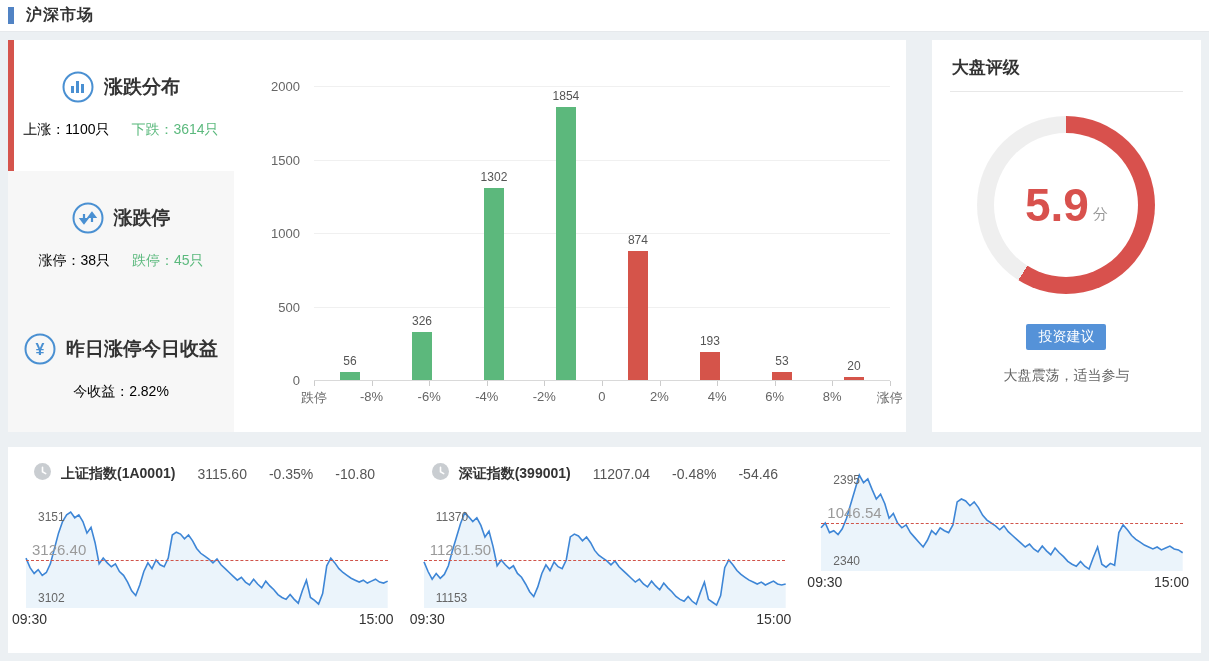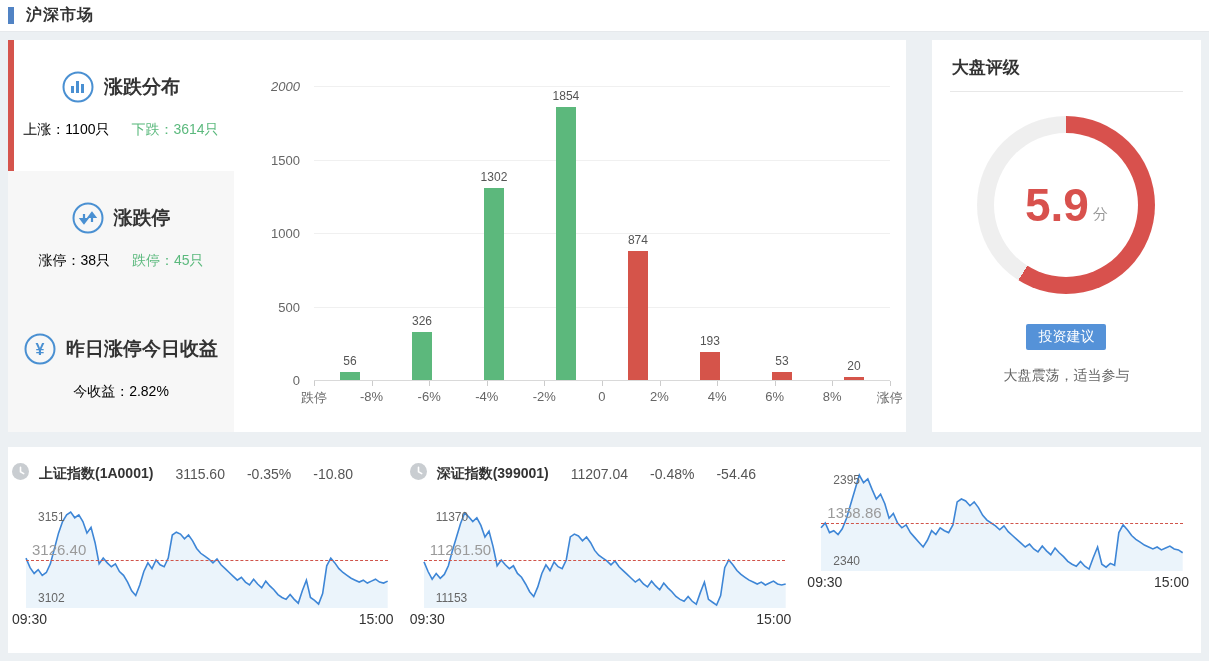--- a/index.html
+++ b/index.html
@@ -54,21 +54,21 @@
   .score { font-size:46px; font-weight:bold; color:#d8514d; }
   .score-unit { font-size:15px; color:#999; margin-left:4px; margin-top:18px; }
   .advice-btn { display:block; margin:30px auto 0 auto; background:#5592d8; color:#fff; border:none; font-size:14px;
     padding:4px 12px; border-radius:2px; cursor:pointer; font-family:inherit; }
   .advice-text { text-align:center; font-size:14px; color:#666; margin-top:17px; }
 
   
   .bottom-row { display:flex; margin-top:15px; }
   .index-card { background:#fff; flex:1; height:206px; }
   .index-card + .index-card { }
-  .idx-header { display:flex; align-items:center; padding:16px 18px 0 4px; }
+  .idx-header { display:flex; align-items:center; padding:16px 18px 0 26px; }
   .idx-name { font-size:14px; font-weight:bold; color:#333; margin-left:10px; }
   .idx-val { font-size:14px; color:#555; margin-left:22px; }
   .idx-chart { position:relative; height:96px; margin:28px 18px 0 18px; }
   .idx-chart svg { position:absolute; left:0; top:0; width:100%; height:100%; overflow:visible; }
   .lbl { position:absolute; font-size:12px; color:#666; z-index:2; }
   .lbl.max { top:-2px; left:12px; }
   .lbl.min { bottom:3px; left:12px; }
   .lbl.close { top:calc(50% - 19px); left:6px; font-size:15px; color:#9a9a9a; }
   .closeline { position:absolute; left:0; right:0; top:50%; border-top:1px dashed #d0544a; z-index:1; }
   .idx-times { display:flex; justify-content:space-between; margin:3px 12px 0 4px; font-size:14px; color:#333; }
@@ -143,21 +143,21 @@
       <div class="chart-wrap">
         <div class="bar-plot" id="barPlot">
             <div class="ylabel" style="top: 100%;">0</div>
             <div class="gridline" style="top: 75%;"></div>
             <div class="ylabel" style="top: 75%;">500</div>
             <div class="gridline" style="top: 50%;"></div>
             <div class="ylabel" style="top: 50%;">1000</div>
             <div class="gridline" style="top: 25%;"></div>
             <div class="ylabel" style="top: 25%;">1500</div>
             <div class="gridline" style="top: 0%;"></div>
-            <div class="ylabel" style="top: 0%; font-style: italic;">2000</div>
+            <div class="ylabel" style="top: 0%;">2000</div>
             <div class="slots">
               <div class="slot">
                 <div class="bar-value">56</div>
                 <div class="bar green" style="height: 8.26px;"></div>
               </div>
               <div class="slot">
                 <div class="bar-value">326</div>
                 <div class="bar green" style="height: 48.085px;"></div>
               </div>
               <div class="slot">
@@ -283,21 +283,21 @@
         </div>
       <div class="idx-times">
         <span>09:30</span>
         <span>15:00</span>
       </div>
     </div>
 
     <div class="index-card">
       <div class="idx-chart">
         <span class="lbl max">2395</span>
-        <span class="lbl close">1358.86</span>
+        <span class="lbl close">1046.54</span>
         <span class="lbl min">2340</span>
         <div class="closeline" style="top: 50%;"></div>
       <svg viewBox="0 0 100 100" preserveAspectRatio="none">
             <path d="M0.00,55.00L1.18,50.00L2.35,60.00L3.53,58.00L4.71,62.00L5.88,56.00L7.06,45.00L8.24,30.00L9.41,15.00L10.59,0.00L11.76,8.00L12.94,4.00L14.12,15.00L15.29,25.00L16.47,20.00L17.65,30.00L18.82,45.00L20.00,40.00L21.18,50.00L22.35,55.00L23.53,52.00L24.71,60.00L25.88,65.00L27.06,70.00L28.24,75.00L29.41,68.00L30.59,58.00L31.76,62.00L32.94,55.00L34.12,58.00L35.29,60.00L36.47,52.00L37.65,28.00L38.82,25.00L40.00,27.00L41.18,32.00L42.35,28.00L43.53,34.00L44.71,42.00L45.88,47.00L47.06,50.00L48.24,53.00L49.41,57.00L50.59,53.00L51.76,59.00L52.94,63.00L54.12,67.00L55.29,71.00L56.47,75.00L57.65,72.00L58.82,77.00L60.00,80.00L61.18,74.00L62.35,79.00L63.53,83.00L64.71,76.00L65.88,81.00L67.06,85.00L68.24,90.00L69.41,93.00L70.59,95.00L71.76,90.00L72.94,95.00L74.12,98.00L75.29,86.00L76.47,75.00L77.65,93.00L78.82,96.00L80.00,92.00L81.18,94.00L82.35,60.00L83.53,52.00L84.71,57.00L85.88,63.00L87.06,67.00L88.24,70.00L89.41,73.00L90.59,75.00L91.76,77.00L92.94,75.00L94.12,78.00L95.29,76.00L96.47,74.00L97.65,77.00L98.82,78.00L100.00,81.00L100,100 L0,100 Z" fill="#ebf4fb" stroke="none"></path>
             <path d="M0.00,55.00L1.18,50.00L2.35,60.00L3.53,58.00L4.71,62.00L5.88,56.00L7.06,45.00L8.24,30.00L9.41,15.00L10.59,0.00L11.76,8.00L12.94,4.00L14.12,15.00L15.29,25.00L16.47,20.00L17.65,30.00L18.82,45.00L20.00,40.00L21.18,50.00L22.35,55.00L23.53,52.00L24.71,60.00L25.88,65.00L27.06,70.00L28.24,75.00L29.41,68.00L30.59,58.00L31.76,62.00L32.94,55.00L34.12,58.00L35.29,60.00L36.47,52.00L37.65,28.00L38.82,25.00L40.00,27.00L41.18,32.00L42.35,28.00L43.53,34.00L44.71,42.00L45.88,47.00L47.06,50.00L48.24,53.00L49.41,57.00L50.59,53.00L51.76,59.00L52.94,63.00L54.12,67.00L55.29,71.00L56.47,75.00L57.65,72.00L58.82,77.00L60.00,80.00L61.18,74.00L62.35,79.00L63.53,83.00L64.71,76.00L65.88,81.00L67.06,85.00L68.24,90.00L69.41,93.00L70.59,95.00L71.76,90.00L72.94,95.00L74.12,98.00L75.29,86.00L76.47,75.00L77.65,93.00L78.82,96.00L80.00,92.00L81.18,94.00L82.35,60.00L83.53,52.00L84.71,57.00L85.88,63.00L87.06,67.00L88.24,70.00L89.41,73.00L90.59,75.00L91.76,77.00L92.94,75.00L94.12,78.00L95.29,76.00L96.47,74.00L97.65,77.00L98.82,78.00L100.00,81.00" fill="none" stroke="#3e86d6" stroke-width="1.6" vector-effect="non-scaling-stroke"></path>
           </svg>
         </div>
       <div class="idx-times">
         <span>09:30</span>
         <span>15:00</span>

